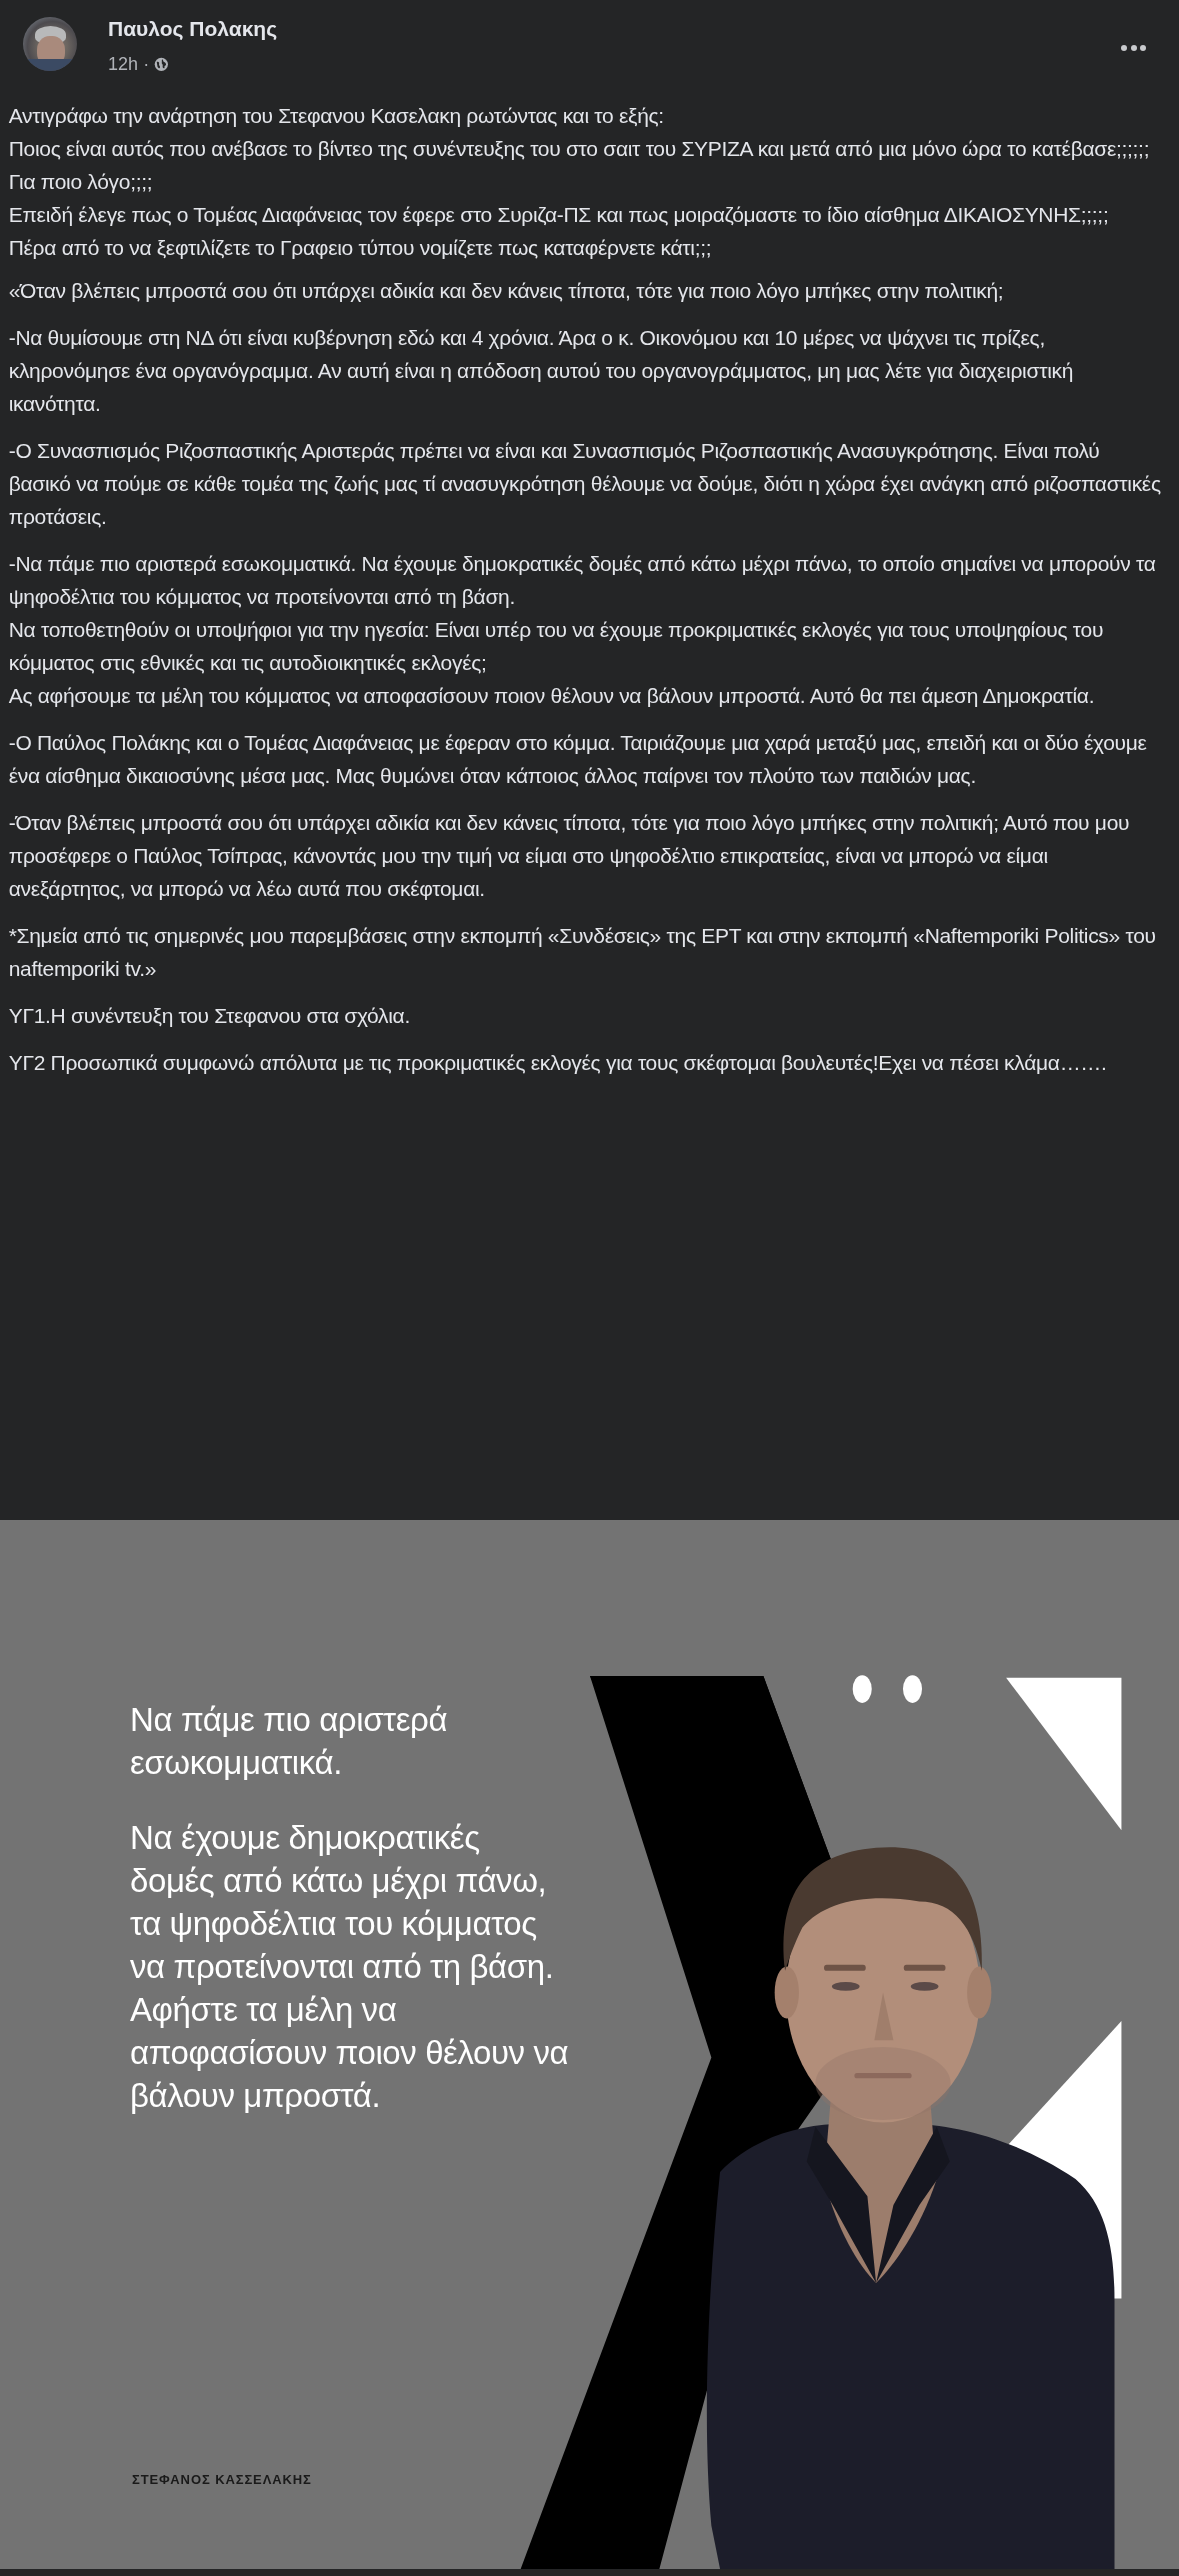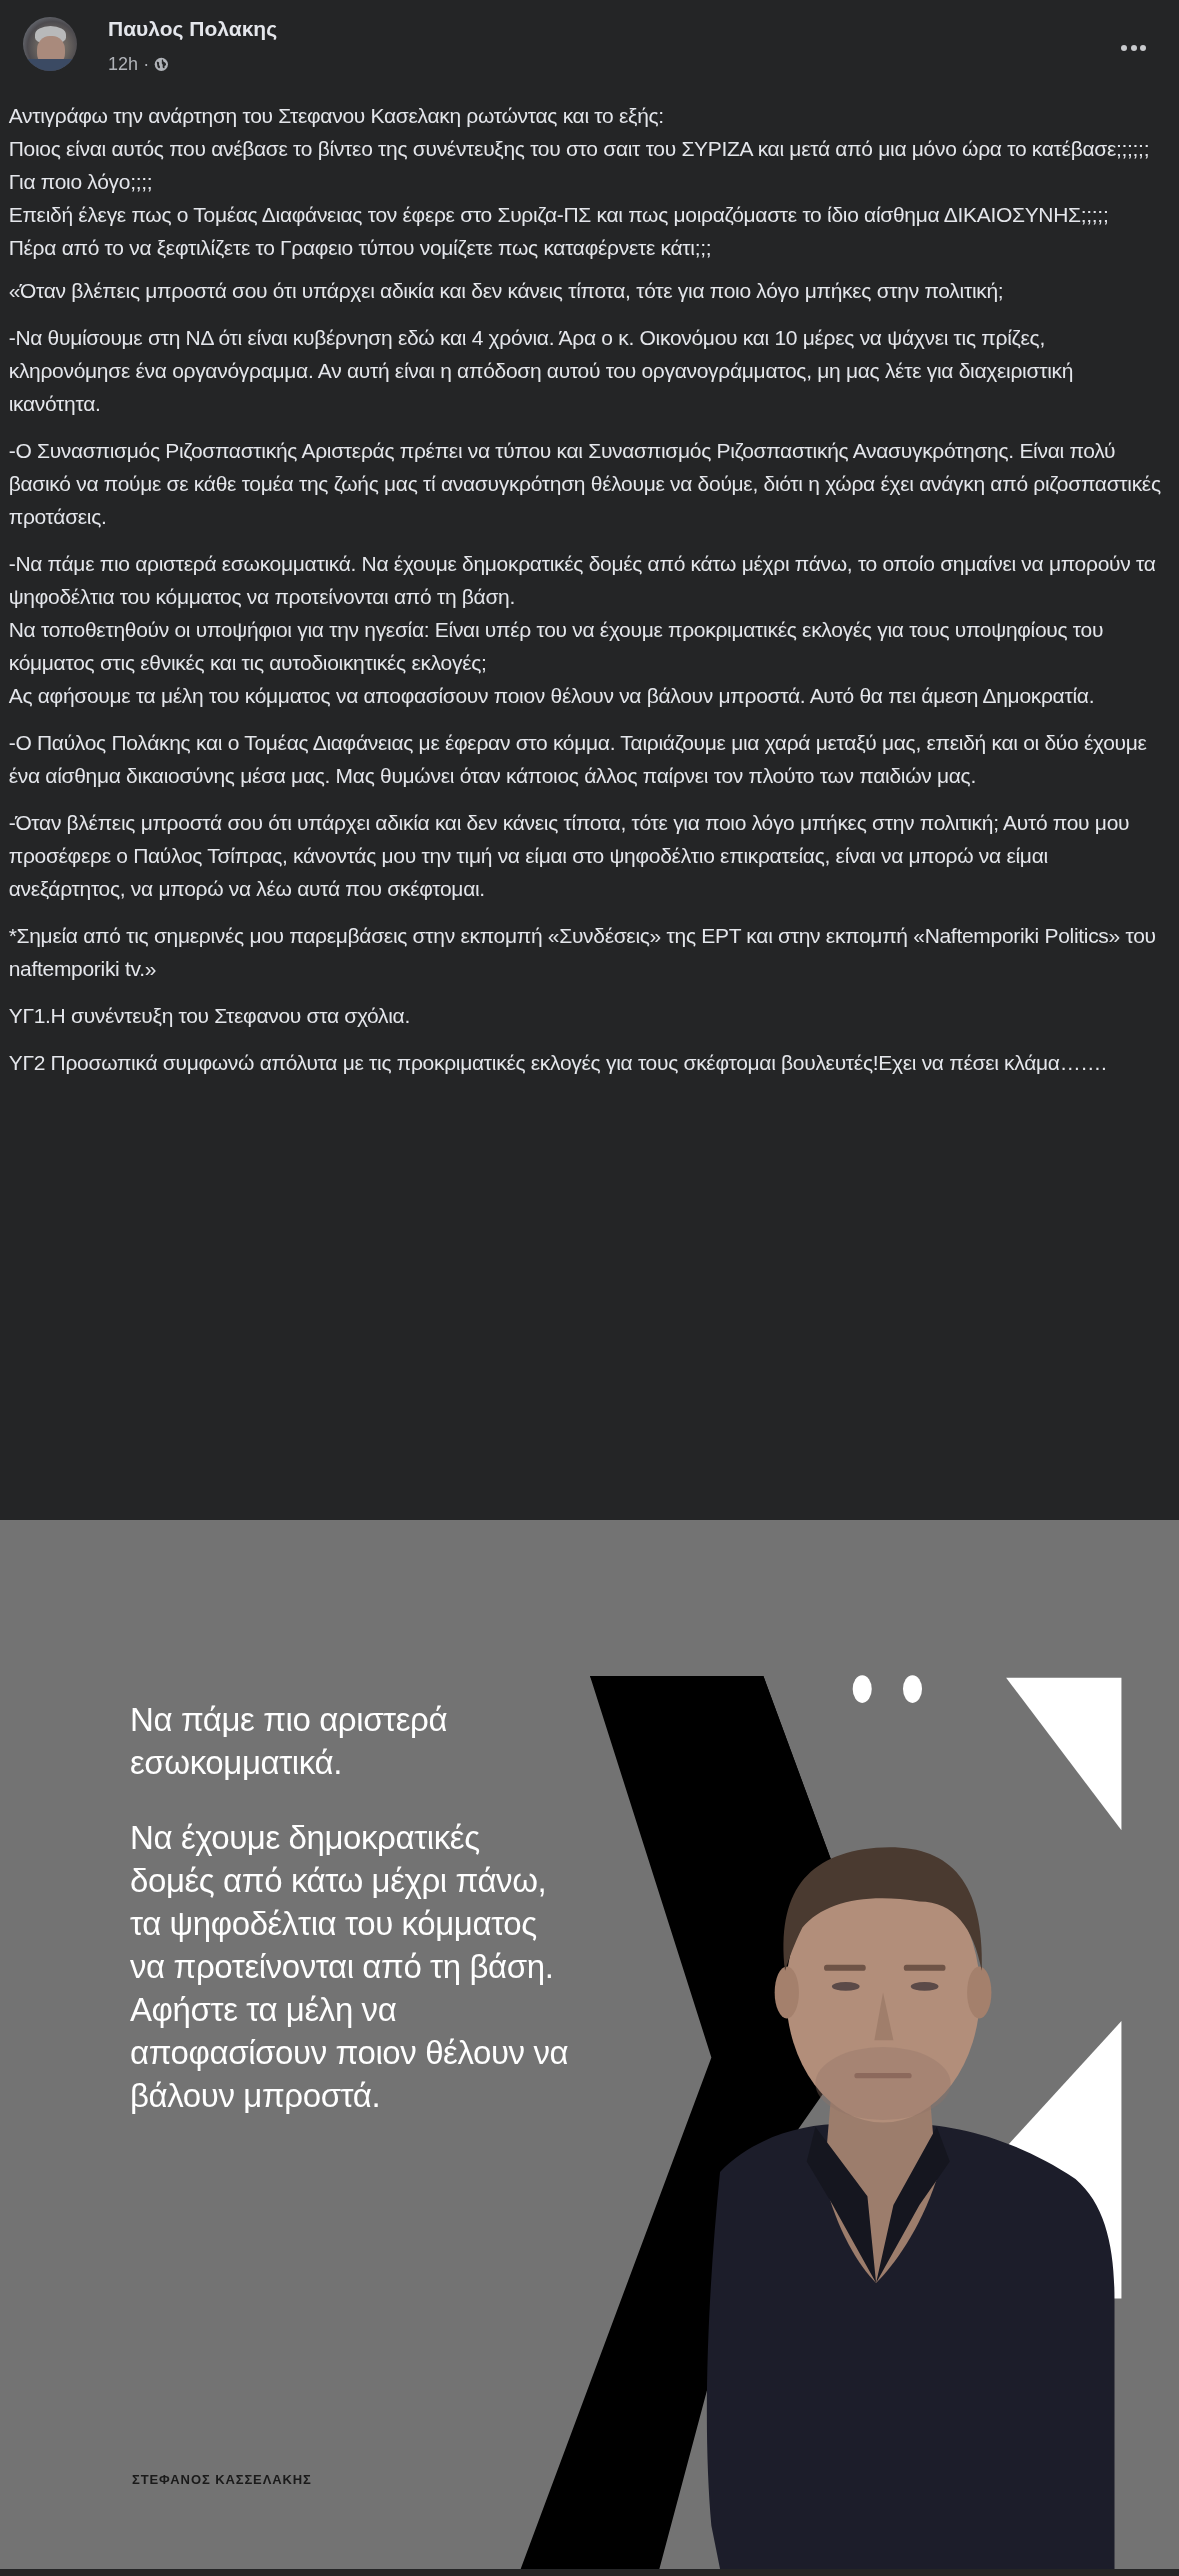--- a/index.html
+++ b/index.html
@@ -94,21 +94,21 @@
 </div>
 
 <div class="post-body">
   <p class="first">Αντιγράφω την ανάρτηση του Στεφανου Κασελακη ρωτώντας και το εξής:
 Ποιος είναι αυτός που ανέβασε το βίντεο της συνέντευξης του  στο σαιτ  του ΣΥΡΙΖΑ και μετά από μια μόνο ώρα το κατέβασε;;;;;;
 Για ποιο λόγο;;;;
 Επειδή έλεγε πως ο Τομέας Διαφάνειας τον έφερε στο Συριζα-ΠΣ και  πως μοιραζόμαστε το ίδιο αίσθημα ΔΙΚΑΙΟΣΥΝΗΣ;;;;;
 Πέρα από το να ξεφτιλίζετε το Γραφειο τύπου νομίζετε πως καταφέρνετε κάτι;;;</p>
   <p>«Όταν βλέπεις μπροστά σου ότι υπάρχει αδικία και δεν κάνεις τίποτα, τότε για ποιο λόγο μπήκες στην πολιτική;</p>
   <p>-Να θυμίσουμε στη ΝΔ ότι είναι κυβέρνηση εδώ και 4 χρόνια. Άρα ο κ. Οικονόμου και 10 μέρες να ψάχνει τις πρίζες, κληρονόμησε ένα οργανόγραμμα. Αν αυτή είναι η απόδοση αυτού του οργανογράμματος, μη μας λέτε για διαχειριστική ικανότητα.</p>
-  <p>-Ο Συνασπισμός Ριζοσπαστικής Αριστεράς πρέπει να τύπου και Συνασπισμός Ριζοσπαστικής Ανασυγκρότησης. Είναι πολύ βασικό να πούμε σε κάθε τομέα της ζωής μας τί ανασυγκρότηση θέλουμε να δούμε, διότι η χώρα έχει ανάγκη από ριζοσπαστικές προτάσεις.</p>
+  <p>-Ο Συνασπισμός Ριζοσπαστικής Αριστεράς πρέπει να είναι και Συνασπισμός Ριζοσπαστικής Ανασυγκρότησης. Είναι πολύ βασικό να πούμε σε κάθε τομέα της ζωής μας τί ανασυγκρότηση θέλουμε να δούμε, διότι η χώρα έχει ανάγκη από ριζοσπαστικές προτάσεις.</p>
   <p>-Να πάμε πιο αριστερά εσωκομματικά. Να έχουμε δημοκρατικές δομές από κάτω μέχρι πάνω, το οποίο σημαίνει να μπορούν τα ψηφοδέλτια του κόμματος να προτείνονται από τη βάση.
 Να τοποθετηθούν οι υποψήφιοι για την ηγεσία: Είναι υπέρ του να έχουμε προκριματικές εκλογές για τους υποψηφίους του κόμματος στις εθνικές και τις αυτοδιοικητικές εκλογές;
 Ας αφήσουμε τα μέλη του κόμματος να αποφασίσουν ποιον θέλουν να βάλουν μπροστά. Αυτό θα πει άμεση Δημοκρατία.</p>
   <p>-Ο Παύλος Πολάκης και ο Τομέας Διαφάνειας με έφεραν στο κόμμα. Ταιριάζουμε μια χαρά μεταξύ μας, επειδή και οι δύο έχουμε ένα αίσθημα δικαιοσύνης μέσα μας. Μας θυμώνει όταν κάποιος άλλος παίρνει τον πλούτο των παιδιών μας.</p>
   <p>-Όταν βλέπεις μπροστά σου ότι υπάρχει αδικία και δεν κάνεις τίποτα, τότε για ποιο λόγο μπήκες στην πολιτική; Αυτό που μου προσέφερε ο Παύλος Τσίπρας, κάνοντάς μου την τιμή να είμαι στο ψηφοδέλτιο επικρατείας, είναι να μπορώ να είμαι ανεξάρτητος, να μπορώ να λέω αυτά που σκέφτομαι.</p>
   <p>*Σημεία από τις σημερινές μου παρεμβάσεις στην εκπομπή «Συνδέσεις» της ΕΡΤ και στην εκπομπή «Naftemporiki Politics» του naftemporiki tv.»</p>
   <p>ΥΓ1.Η συνέντευξη του Στεφανου στα σχόλια.</p>
   <p>ΥΓ2 Προσωπικά συμφωνώ απόλυτα με τις προκριματικές εκλογές για τους σκέφτομαι βουλευτές!Εχει να πέσει κλάμα…….</p>
 </div>
 

